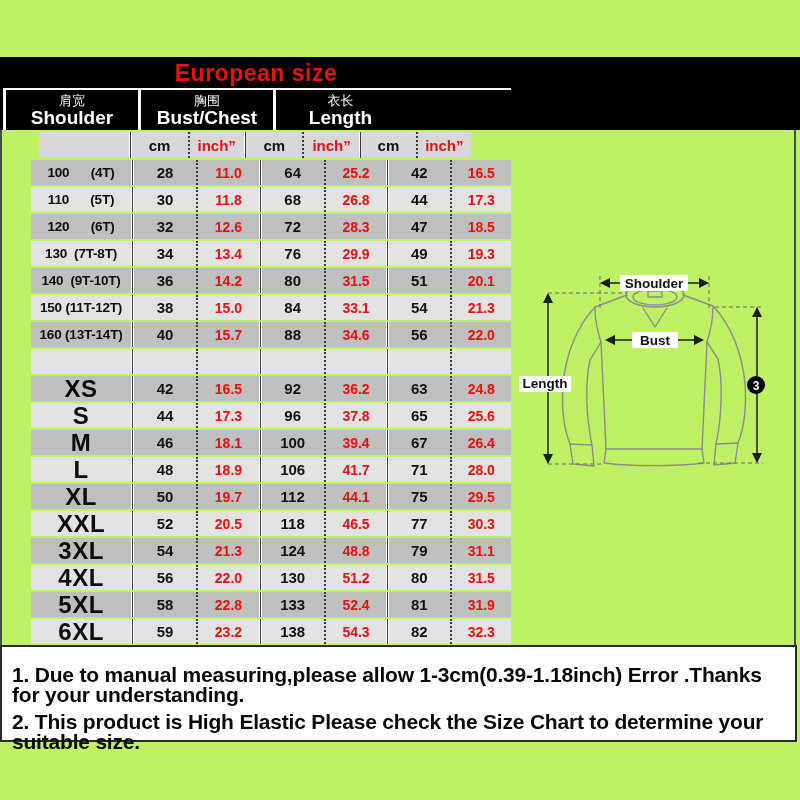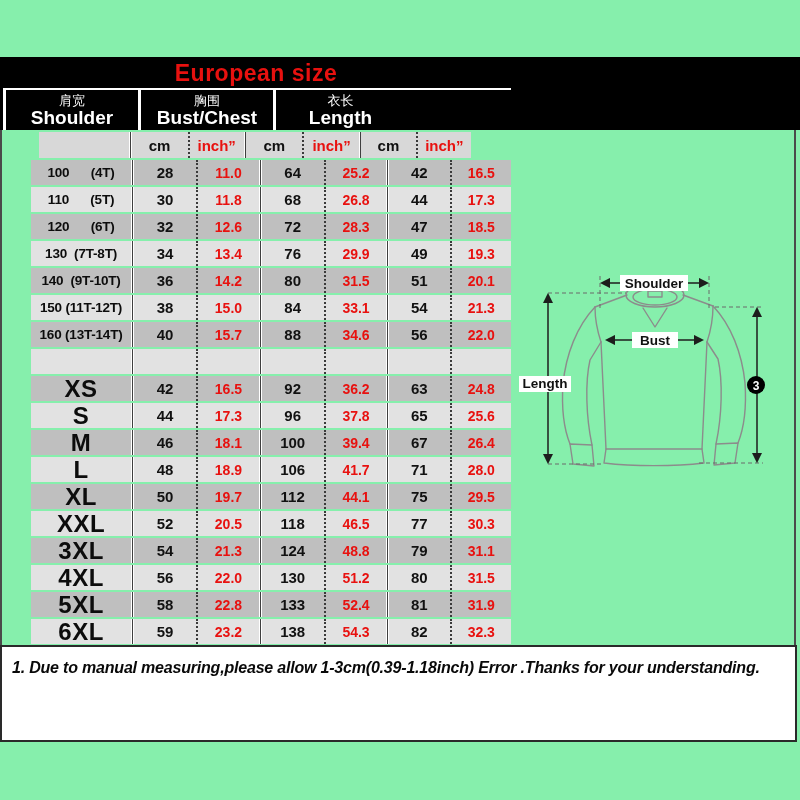--- a/index.html
+++ b/index.html
@@ -1,18 +1,18 @@
 <!DOCTYPE html>
 <html><head>
 <meta charset="utf-8">
 <style>
   html,body{margin:0;padding:0;}
   body{width:800px;height:800px;background:#fff;font-family:"Liberation Sans","DejaVu Sans",sans-serif;}
   *{box-sizing:border-box;}
-  #canvas{position:absolute;left:0;top:0;width:800px;height:800px;background:#86efac;overflow:hidden;}
+  #canvas{position:absolute;left:0;top:0;width:800px;height:800px;background:#bef264;overflow:hidden;}
 
   
   .band{position:absolute;left:0;top:57px;width:800px;height:73px;background:#000;}
   .title{position:absolute;left:0;top:60px;width:512px;text-align:center;
          font-size:23px;font-weight:bold;letter-spacing:.5px;}
 
   
   .hdr{position:absolute;left:3px;top:88px;width:508px;height:42px;display:flex;border-top:2px solid #fff;}
   .hcell{display:flex;flex-direction:column;align-items:center;justify-content:center;color:#fff;background:#000;}
   .hcell .zh{font-size:13px;line-height:15px;}
@@ -43,21 +43,21 @@
   .trow.kid .c-size{font-size:13.5px;white-space:pre;letter-spacing:-.2px;}
   .trow.adult .c-size{font-size:24px;letter-spacing:.5px;}
 
   
   .frame-left{position:absolute;left:0;top:130px;width:2px;height:515px;background:#4a4a4a;}
   .frame-right{position:absolute;left:794px;top:130px;width:2px;height:515px;background:#4a4a4a;}
 
   
   .notes{position:absolute;left:0;top:645px;width:797px;height:97px;background:#fff;
          border:2px solid #2a2a2a;padding:11px 8px 0 10px;}
-  .notes p{margin:0 0 4px 0;font-size:16px;font-weight:bold;color:#090909;letter-spacing:-.2px;line-height:20px;font-style:italic;}
+  .notes p{margin:7px 0 4px 0;font-size:21px;font-weight:bold;color:#090909;letter-spacing:-.2px;line-height:20px;}
 
   
   #diagram{position:absolute;left:513px;top:232px;}
   .garment{stroke:#8c8c8c;stroke-width:1.4;fill:none;stroke-linejoin:round;stroke-linecap:round;}
   .dim{stroke:#1d1d1d;stroke-width:1.5;}
   .dash{stroke:#6a6a6a;stroke-width:1;stroke-dasharray:4 3;}
   .dimtext{font-family:"Liberation Sans","DejaVu Sans",sans-serif;font-size:13.5px;font-weight:bold;fill:#111;}
 </style>
 <style>.c-inch,.u-inch{color:#e8110f;}</style></head>
 <body>
@@ -369,15 +369,16 @@
     <text class="dimtext" x="32" y="156" text-anchor="middle">Length</text>
 
     <g>
       <circle cx="243" cy="153" r="9" fill="#000"></circle>
       <text x="243" y="157.5" text-anchor="middle" fill="#fff" font-size="12" font-weight="bold">3</text>
     </g>
   </svg>
 
   <div class="notes">
     <p>1. Due to manual measuring,please allow 1-3cm(0.39-1.18inch) Error .Thanks for your understanding.</p>
+    <p>2. This product is High Elastic Please check the Size Chart to determine your suitable size.</p>
   </div>
 
 </div>
 
 </body></html>

